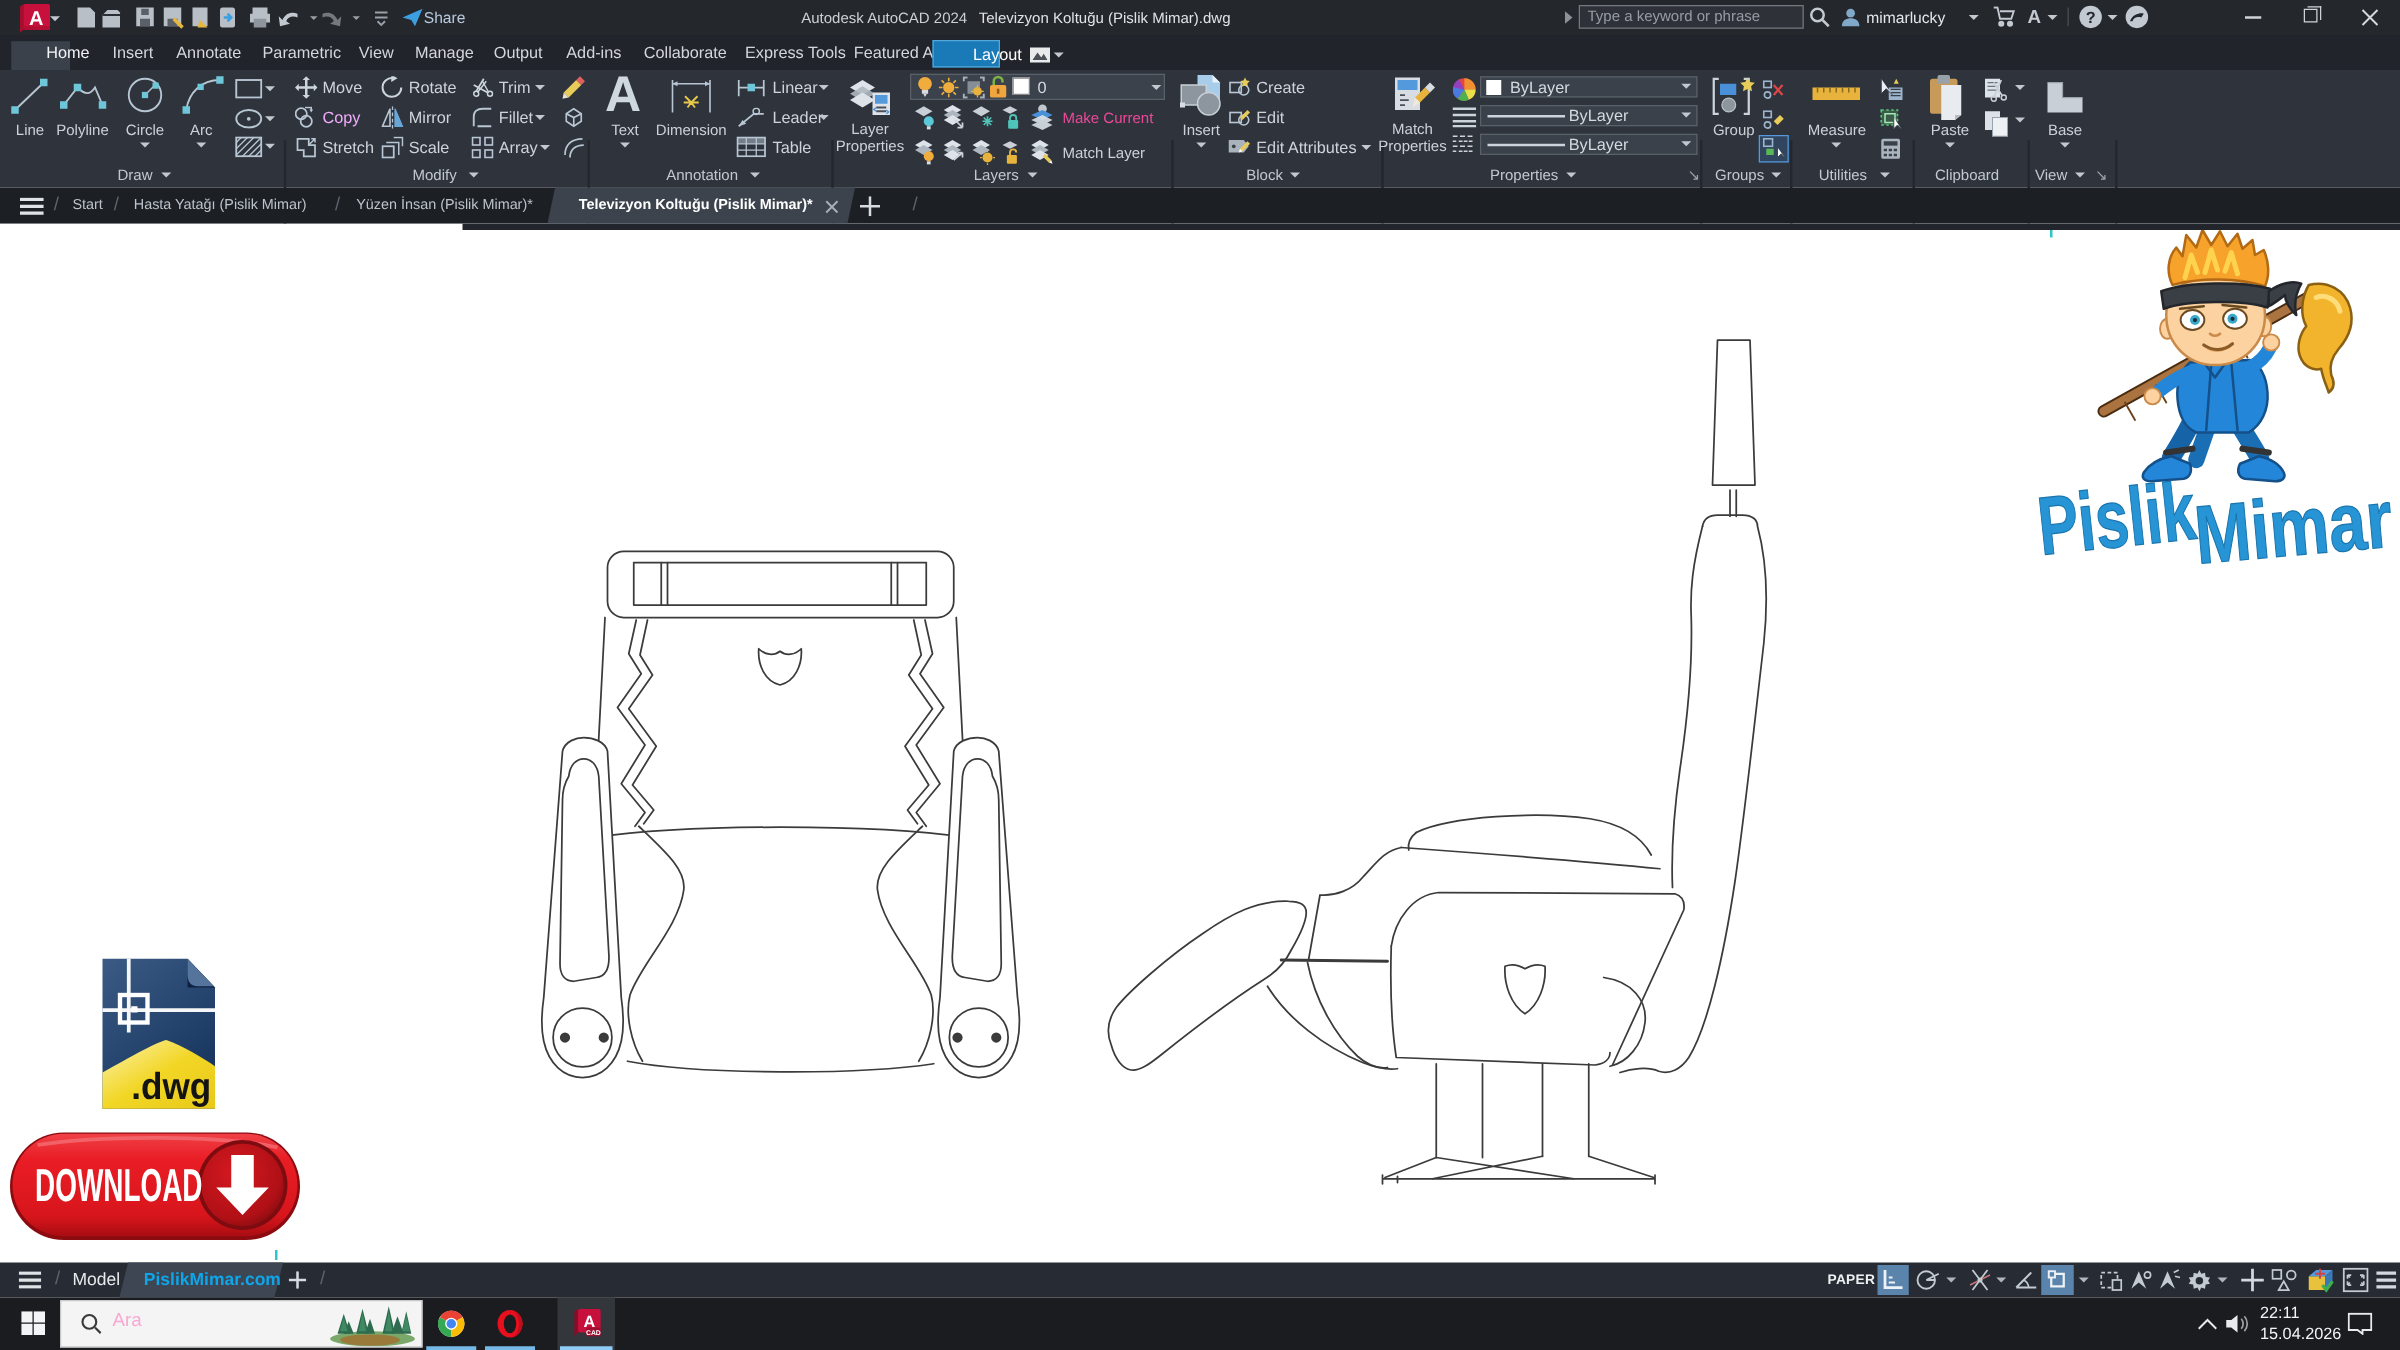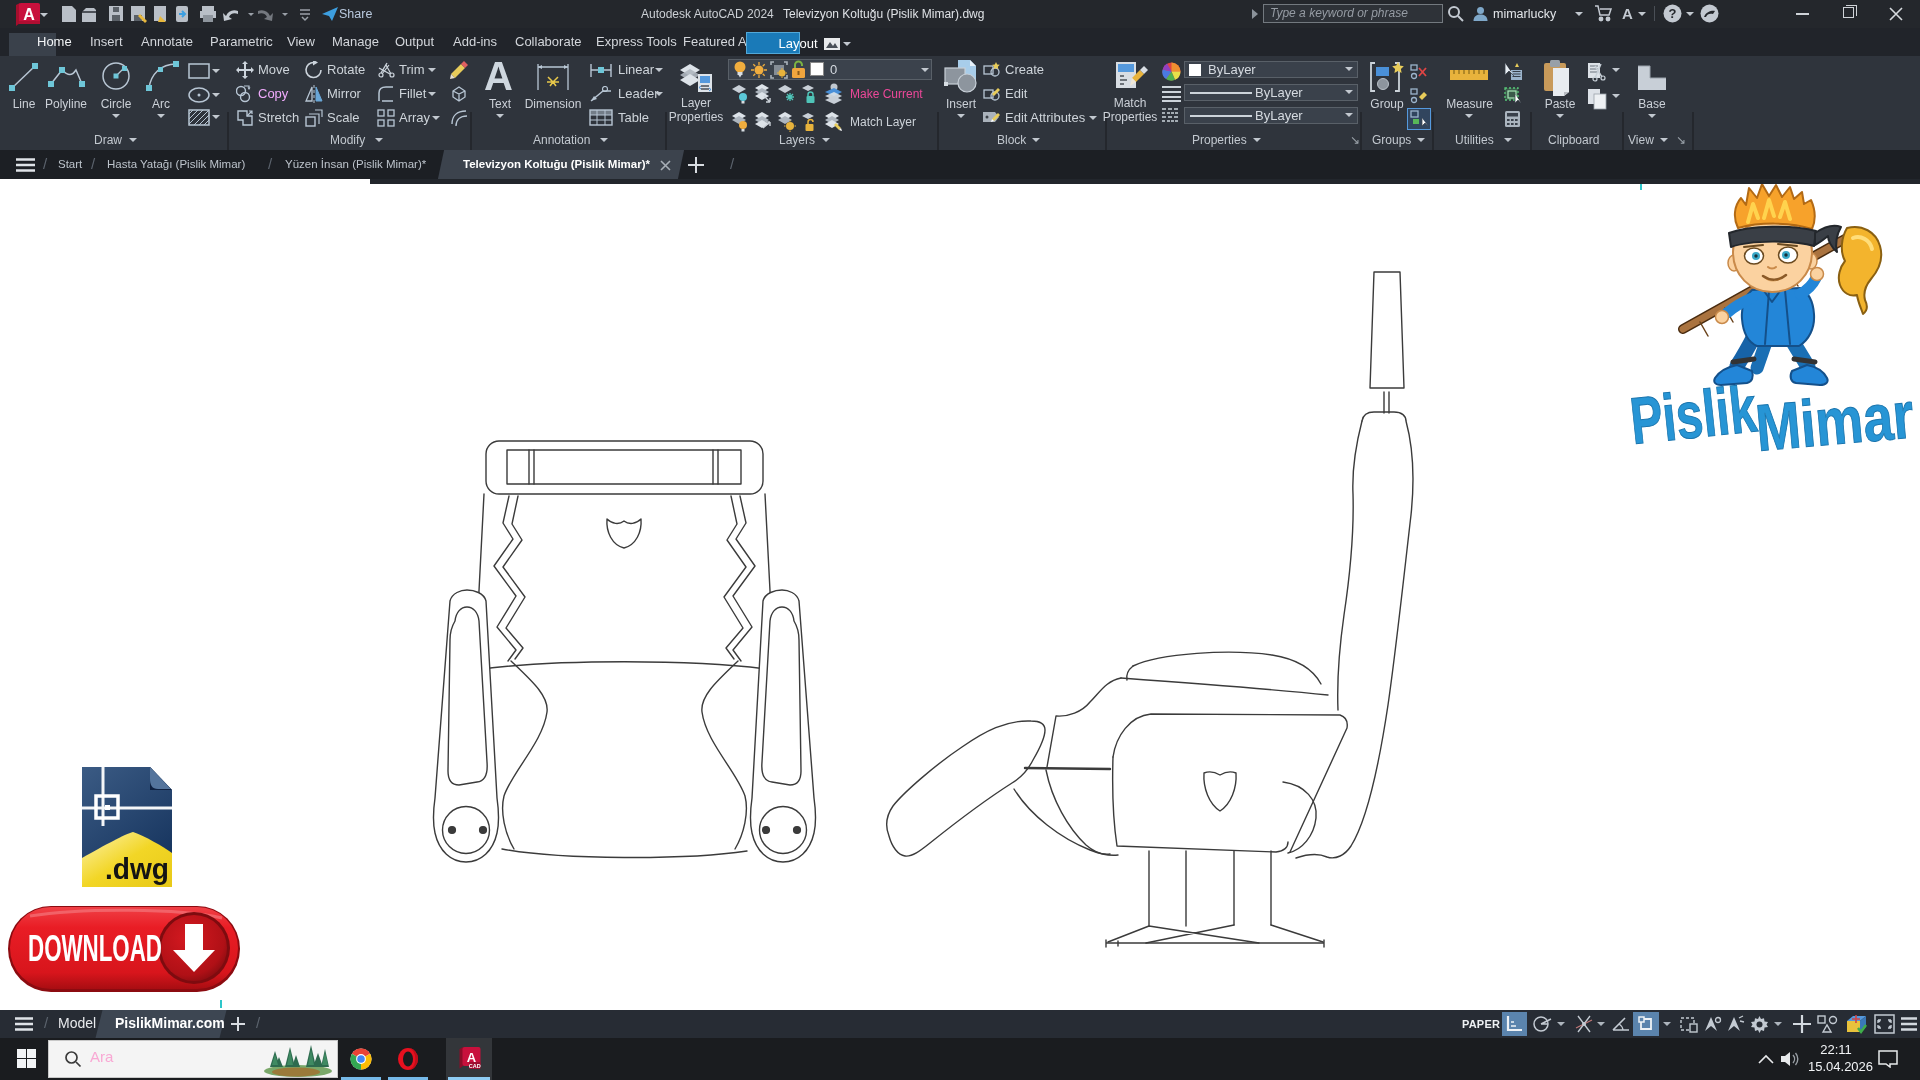--- a/index.html
+++ b/index.html
@@ -68,21 +68,21 @@
       </g>
  <path d="M222 9 l3 3 l3 -3 z" fill="#9aa0a8" stroke="none"></path>
  <path d="M240 6 h10 M240 10 h10 M242 13 l3 3 l3 -3" stroke="#9aa0a8" stroke-width="1.5"></path>
  <path d="M262 10 l16 -7 l-6 14 l-3 -5 z" fill="#3d9fe0" stroke="none"></path>
 </svg>
 <div class="abs ttxt" style="left:339px;top:0px;color:#b9c9de">Share</div>
 <div class="abs ttxt" style="left:641px;top:0px;font-size:12px">Autodesk AutoCAD 2024</div>
 <div class="abs ttxt" style="left:783px;top:0px;color:#dfe2e6;font-size:12px">Televizyon Koltuğu (Pislik Mimar).dwg</div>
 <div class="abs" style="left:1252px;top:9px;width:0;height:0;border-top:5px solid transparent;border-bottom:5px solid transparent;border-left:6px solid #8b929a"></div>
 <div class="abs" style="left:1263px;top:4px;width:180px;height:19px;background:#2e3238;border:1px solid #73797f"></div>
-<div class="abs" style="left:1270px;top:5px;color:#969ca4;font-size:12px;font-style:italic;line-height:17px">Type a keyword or phrase</div>
+<div class="abs" style="left:1270px;top:5px;color:#969ca4;font-size:12px;line-height:17px">Type a keyword or phrase</div>
 <svg class="abs" style="left:1447px;top:5px" width="18" height="18" viewBox="0 0 18 18">
       <circle cx="7" cy="7" r="5" fill="none" stroke="#c3c9d1" stroke-width="2"></circle>
       <path d="M11 11 l5 5" stroke="#c3c9d1" stroke-width="2"></path>
     </svg>
 <svg class="abs" style="left:1472px;top:5px" width="17" height="17" viewBox="0 0 17 17">
       <circle cx="8.5" cy="5.5" r="3.5" fill="#7fa8c9"></circle>
       <path d="M1.5 16 C1.5 11 5 9.5 8.5 9.5 C12 9.5 15.5 11 15.5 16 Z" fill="#7fa8c9"></path>
     </svg>
 <div class="abs ttxt" style="left:1493px;top:0px;color:#e3e6ea">mimarlucky</div>
 <div class="abs caret" style="left:1575px;top:12px"></div>
@@ -726,21 +726,21 @@
 </g>
 </svg>
 <div class="abs" id="docstrip"></div>
 <div class="abs" id="statusrow">
 <svg class="abs" style="left:15px;top:7px" width="18" height="14" viewBox="0 0 18 14">
       <path d="M0 1.5 h18 M0 7 h18 M0 12.5 h18" stroke="#dfe3e8" stroke-width="2.6"></path>
     </svg>
 <div class="abs slash" style="left:44px;top:4px">/</div>
 <div class="abs" style="left:58px;top:5px;color:#e8eaed;font-size:14px">Model</div>
 <div class="abs" style="left:99px;top:0px;width:124px;height:28px;background:#3d4652;transform:skewX(-14deg)"></div>
-<div class="abs" style="left:115px;top:5px;color:#ffffff;font-size:14px;font-weight:bold">PislikMimar.com</div>
+<div class="abs" style="left:115px;top:5px;color:#0ea5e9;font-size:14px;font-weight:bold">PislikMimar.com</div>
 <svg class="abs" style="left:231px;top:7px" width="14" height="14" viewBox="0 0 14 14">
       <path d="M7 0 v14 M0 7 h14" stroke="#d8dce1" stroke-width="2"></path>
     </svg>
 <div class="abs slash" style="left:256px;top:4px">/</div>
 <div class="abs" style="left:1462px;top:8px;color:#eef1f4;font-size:11px;font-weight:bold;letter-spacing:0.2px">PAPER</div>
 <div class="abs" style="left:1502px;top:2px;width:25px;height:24px;background:#5b84ad"></div>
 <svg class="abs" style="left:1506px;top:6px" width="17" height="16" viewBox="0 0 17 16">
       <path d="M2 0 V14 H16" stroke="#eef2f6" stroke-width="2.2" fill="none"></path>
       <path d="M5 10 h5 M5 6 h3" stroke="#eef2f6" stroke-width="1.6"></path>
     </svg>
@@ -861,17 +861,17 @@
 <div class="abs" style="left:341px;top:39px;width:40px;height:3px;background:#76b9e8"></div>
 <div class="abs" style="left:388px;top:39px;width:40px;height:3px;background:#76b9e8"></div>
 <div class="abs" style="left:448px;top:39px;width:42px;height:3px;background:#8ecdf5"></div>
 <svg class="abs" style="left:1758px;top:16px" width="16" height="10" viewBox="0 0 16 10">
       <path d="M1 9 L8 2 L15 9" stroke="#e8eaec" stroke-width="1.6" fill="none"></path>
     </svg>
 <svg class="abs" style="left:1780px;top:13px" width="19" height="16" viewBox="0 0 19 16">
       <path d="M1 5 h4 l5 -4 v14 l-5 -4 h-4 z" fill="#e8eaec"></path>
       <path d="M13 4 a6 6 0 0 1 0 8 M15.5 2 a9 9 0 0 1 0 12" stroke="#9aa0a6" stroke-width="1.4" fill="none"></path>
     </svg>
-<div class="abs" style="left:1808px;top:3px;width:56px;height:36px;color:#f2f4f6;font-size:13px;text-align:center;line-height:17px">22:11<br>15.04.2026</div>
+<div class="abs" style="left:1808px;top:3px;width:56px;height:36px;color:#f2f4f6;font-size:13px;line-height:17px">22:11<br>15.04.2026</div>
 <svg class="abs" style="left:1878px;top:12px" width="20" height="18" viewBox="0 0 20 18">
       <path d="M1 1 H19 V14 H12 L12 17 L8 14 H1 Z" fill="none" stroke="#e8eaec" stroke-width="1.5"></path>
     </svg>
 </div>
 
 </body></html>

